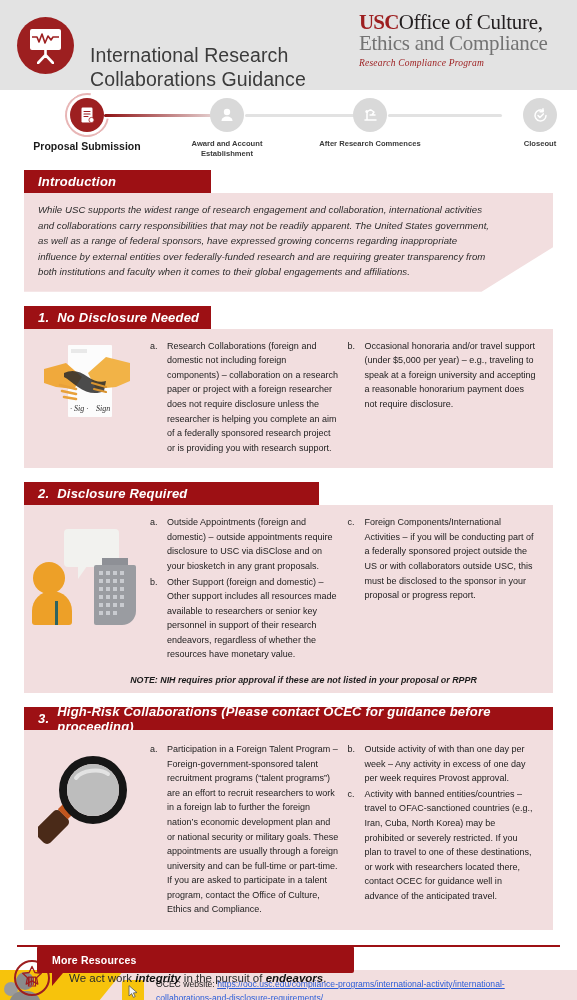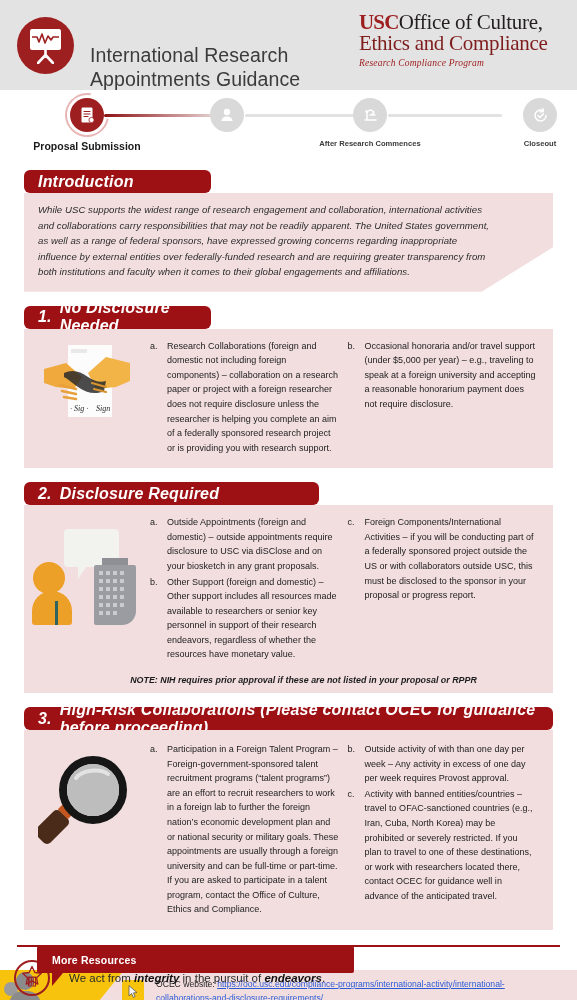--- a/index.html
+++ b/index.html
@@ -31,21 +31,21 @@
   .header-title {
     margin-left: 16px; font-size: 19.5px; line-height: 1.25;
     color: #3b3b3b; font-weight: 400; letter-spacing: 0.1px; margin-top: 44px;
   }
   .usc-logo { position: absolute; right: 12px; top: 12px; width: 206px; }
   .usc-line1 { font-family: "Liberation Serif", serif; font-size: 21px;
     line-height: 1.02; letter-spacing:-0.3px; color:#231f20; white-space: nowrap;}
   .usc-line1 .usc { color:#9d1f20; font-weight:700; letter-spacing:-0.8px; }
   .usc-line1 .rest { font-weight:400; }
   .usc-line2 { font-family:"Liberation Serif", serif; font-size:21px;
-    line-height:1.02; letter-spacing:-0.3px; color:#7f1d1d; white-space: nowrap;}
+    line-height:1.02; letter-spacing:-0.3px; color:#737373; white-space: nowrap;}
   .usc-sub { font-family:"Liberation Serif", serif; font-style:italic;
     font-size:9.5px; color:#9d1f20; margin-top:3px; letter-spacing:0.2px;}
 
   
   .stepper { position: relative; height: 80px; margin: 0; background:#fff; }
   .step {
     position: absolute; top: 8px; text-align: center; width: 120px;
   }
   .step .circ {
     width: 34px; height: 34px; border-radius: 50%; margin: 0 auto;
@@ -64,23 +64,22 @@
     font-weight: 700;
   }
   .step.active .lbl { font-size: 10.5px; color:#1a1a1a; font-weight:700; }
   .connector { position:absolute; height: 3px; top: 24px; border-radius:2px; }
 
   
   .section { position: relative; margin: 0 24px; }
   .bar {
     position: relative; height: 23px; background: #9d1014;
     display: flex; align-items: center; padding-left: 14px;
-    color:#fff; font-style: italic; font-size: 16px; font-weight: 700;
+    color:#fff; font-style: italic; font-size: 13px; font-weight: 700;
     letter-spacing: 0.2px;
-    border-radius: 6px;
   }
   .bar.w-intro  { width: 187px; }
   .bar.w-s1     { width: 187px; }
   .bar.w-s2     { width: 295px; }
   .bar.w-s3     { width: 100%; }
   .bar .num { margin-right: 8px; }
   .panel { background: #f2dedf; position: relative; }
   .panel.clip-intro {
     clip-path: polygon(0 0, 100% 0, 100% 55%, 86.5% 100%, 0 100%);
   }
@@ -178,21 +177,21 @@
       <div class="easel-board"></div>
       <svg class="easel-legs" viewBox="0 0 17 14">
         <path d="M8.5 0 L8.5 5 M8.5 5 L1 13 M8.5 5 L16 13" stroke="#fff" stroke-width="2.6" fill="none" stroke-linecap="round"></path>
       </svg>
       <svg style="position:absolute;left:15px;top:15px;width:27px;height:15px" viewBox="0 0 27 15">
         <path d="M0 5 H5 L7 10 L10 2 L13 11 L16 4 L19 8 L21 5 H27" stroke="#9d1f20" stroke-width="1.6" fill="none" stroke-linejoin="round"></path>
       </svg>
     </div>
     <div class="header-title">
       <div>International Research</div>
-      <div>Appointments Guidance</div>
+      <div>Collaborations Guidance</div>
     </div>
     <div class="usc-logo">
       <div class="usc-line1">
         <span class="usc">USC</span><span class="rest">Office of Culture,</span>
       </div>
       <div class="usc-line2">Ethics and Compliance</div>
       <div class="usc-sub">Research Compliance Program</div>
     </div>
   </div>
 
@@ -213,20 +212,21 @@
       <div class="lbl">Proposal Submission</div>
     </div>
 
     <div class="step" style="left:167px;">
       <div class="circ">
         <svg width="16" height="18" viewBox="0 0 16 18">
             <circle cx="8" cy="6" r="3.2" fill="#fff"></circle>
             <path d="M2.5 15c0-3.1 2.5-4.6 5.5-4.6S13.5 11.9 13.5 15z" fill="#fff"></path>
           </svg>
       </div>
+      <div class="lbl">Award and Account Establishment</div>
     </div>
 
     <div class="step" style="left:310px;">
       <div class="circ">
         <svg width="18" height="18" viewBox="0 0 18 18">
             <path d="M4 14h11M6 14V8M6 8c0-2.2 1.8-4 4-4M10 4l3 2M13 6l-2 3M9 9h5" stroke="#fff" stroke-width="1.5" fill="none" stroke-linecap="round"></path>
             <circle cx="5.8" cy="5.6" r="1.5" fill="#fff"></circle>
           </svg>
       </div>
       <div class="lbl">After Research Commences</div>
@@ -417,17 +417,17 @@
   <div class="rule"></div>
   <div class="footer">
     <div class="seal">
       <svg viewBox="0 0 36 36" style="width:32px;height:32px;position:absolute;left:0px;top:0px">
         <path d="M18 5 l3.2 6.8 7.3 0.9 -5.4 5 1.4 7.2 -6.5 -3.6 -6.5 3.6 1.4 -7.2 -5.4 -5 7.3 -0.9 Z" fill="none" stroke="#9d1f20" stroke-width="1.5" stroke-linejoin="round"></path>
         <path d="M14 17 h8 v10 h-8 z M15 27 h6" stroke="#9d1f20" stroke-width="1.2" fill="none"></path>
         <path d="M15.5 17 v9 M17.5 17 v9 M19.5 17 v9" stroke="#9d1f20" stroke-width="1" fill="none"></path>
       </svg>
     </div>
     <div class="footer-text">
-      <span>We act from </span><b>integrity</b><span> in the pursuit of </span><b>endeavors</b><span>.</span>
+      <span>We act work </span><b>integrity</b><span> in the pursuit of </span><b>endeavors</b><span>.</span>
     </div>
   </div>
 
 </div>
 
 </body></html>

